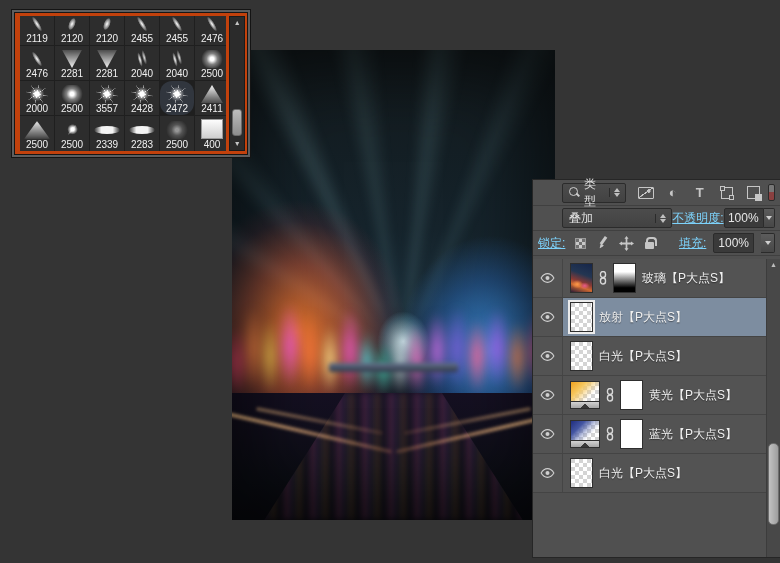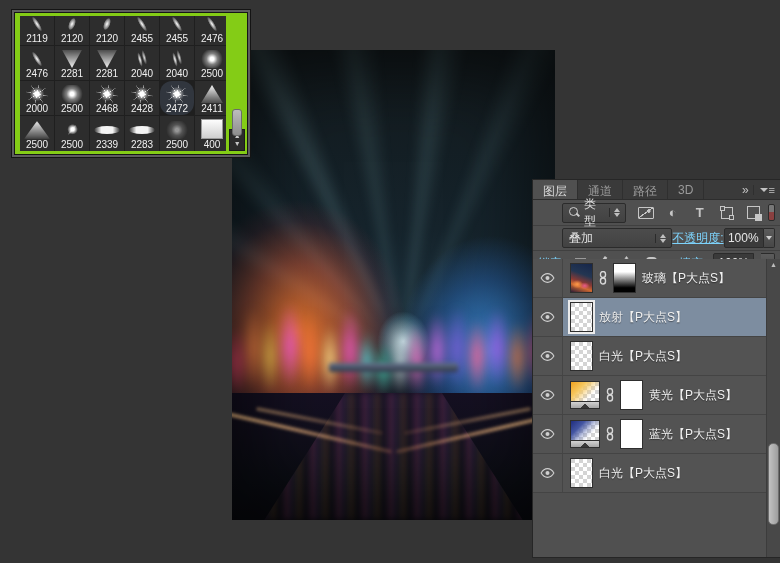--- a/index.html
+++ b/index.html
@@ -60,22 +60,22 @@
     background:linear-gradient(270deg, rgba(255,200,140,.9), rgba(255,150,100,.2)); }
   .bl3 { top:78.5%; left:7%; width:40%; transform:rotate(11deg); opacity:.55; }
   .bl4 { top:78.5%; right:7%; width:40%; transform:rotate(-11deg); opacity:.55;
     background:linear-gradient(270deg, rgba(255,200,140,.9), rgba(255,150,100,.2)); }
   .canvas .bridge { position:absolute; left:30%; top:66.5%; width:40%; height:9px;
     background:linear-gradient(#6a7890,#2a3242); filter:blur(2px); border-radius:2px; }
   .canvas .vig { position:absolute; inset:0; box-shadow:inset 0 0 70px 28px rgba(0,0,0,.55); }
 
   
   .brush-panel { position:absolute; left:12px; top:10px; width:238px; height:147px;
-    background:#84cc16; border:2px solid #5e5e5e; box-shadow:0 0 0 1px #141414, inset 0 0 0 1px #161616;
-    display:flex; padding:4px 3px 4px 6px;align-items:flex-end; }
+    background:#c2410c; border:2px solid #5e5e5e; box-shadow:0 0 0 1px #141414, inset 0 0 0 1px #161616;
+    display:flex; padding:4px 3px 4px 6px; }
   .bgrid { display:grid; grid-template-columns:repeat(6,34px); grid-template-rows:29px 34px 34px 35px;
     gap:1px; background:#1f1f1f; overflow:hidden; }
   .bcell { background:#2d2d2d; display:flex; flex-direction:column; align-items:center;
     justify-content:flex-end; padding-bottom:1px; overflow:hidden; cursor:pointer; }
   .bcell[data-sel="true"] { background:#31363e; border-radius:12px;
     box-shadow:inset 0 0 0 1px #7189a8, 0 0 0 1px #2c3razz440; }
   .bnum { font-size:10px; line-height:11px; color:#f0f0f0; }
   .bglyph { position:relative; width:26px; height:18px; flex:0 0 auto; }
   .bglyph::before { content:""; position:absolute; inset:0; }
   .bglyph[data-glyph="streak"]::before { background:radial-gradient(3px 11px at 50% 50%, #fff, rgba(255,255,255,.3) 60%, transparent 78%); transform:rotate(-32deg); }
@@ -272,21 +272,21 @@
     <div class="bcell">
         <i class="bglyph" data-glyph="burst"></i>
         <span class="bnum">2000</span>
       </div>
     <div class="bcell">
         <i class="bglyph" data-glyph="glow"></i>
         <span class="bnum">2500</span>
       </div>
     <div class="bcell">
         <i class="bglyph" data-glyph="burst"></i>
-        <span class="bnum">2468</span>
+        <span class="bnum">3557</span>
       </div>
     <div class="bcell">
         <i class="bglyph" data-glyph="burst"></i>
         <span class="bnum">2428</span>
       </div>
     <div class="bcell" data-sel="true">
         <i class="bglyph" data-glyph="burst"></i>
         <span class="bnum">2472</span>
       </div>
     <div class="bcell">
@@ -319,33 +319,20 @@
       </div>
   </div>
   <div class="bscroll">
     <span class="arr">▲</span>
     <span class="bthumb"></span>
     <span class="arr">▼</span>
   </div>
 </div>
 
 <div class="layers-panel">
-  <div class="ltabs">
-    <span class="ltab" data-active="true">图层</span>
-    <span class="ltab">通道</span>
-    <span class="ltab">路径</span>
-    <span class="ltab">3D</span>
-    <span class="tabicons">
-      <span class="chev2">»</span>
-      <span class="pmenu">
-          <i class="tri"></i>
-          <span class="bars">≡</span>
-        </span>
-    </span>
-  </div>
 
   <div class="frow">
     <span class="dropdown searchdd">
       <i class="mag"></i>
       <span>类型</span>
       <span class="spin">
           <i class="up"></i>
           <i class="dn"></i>
         </span>
     </span>

